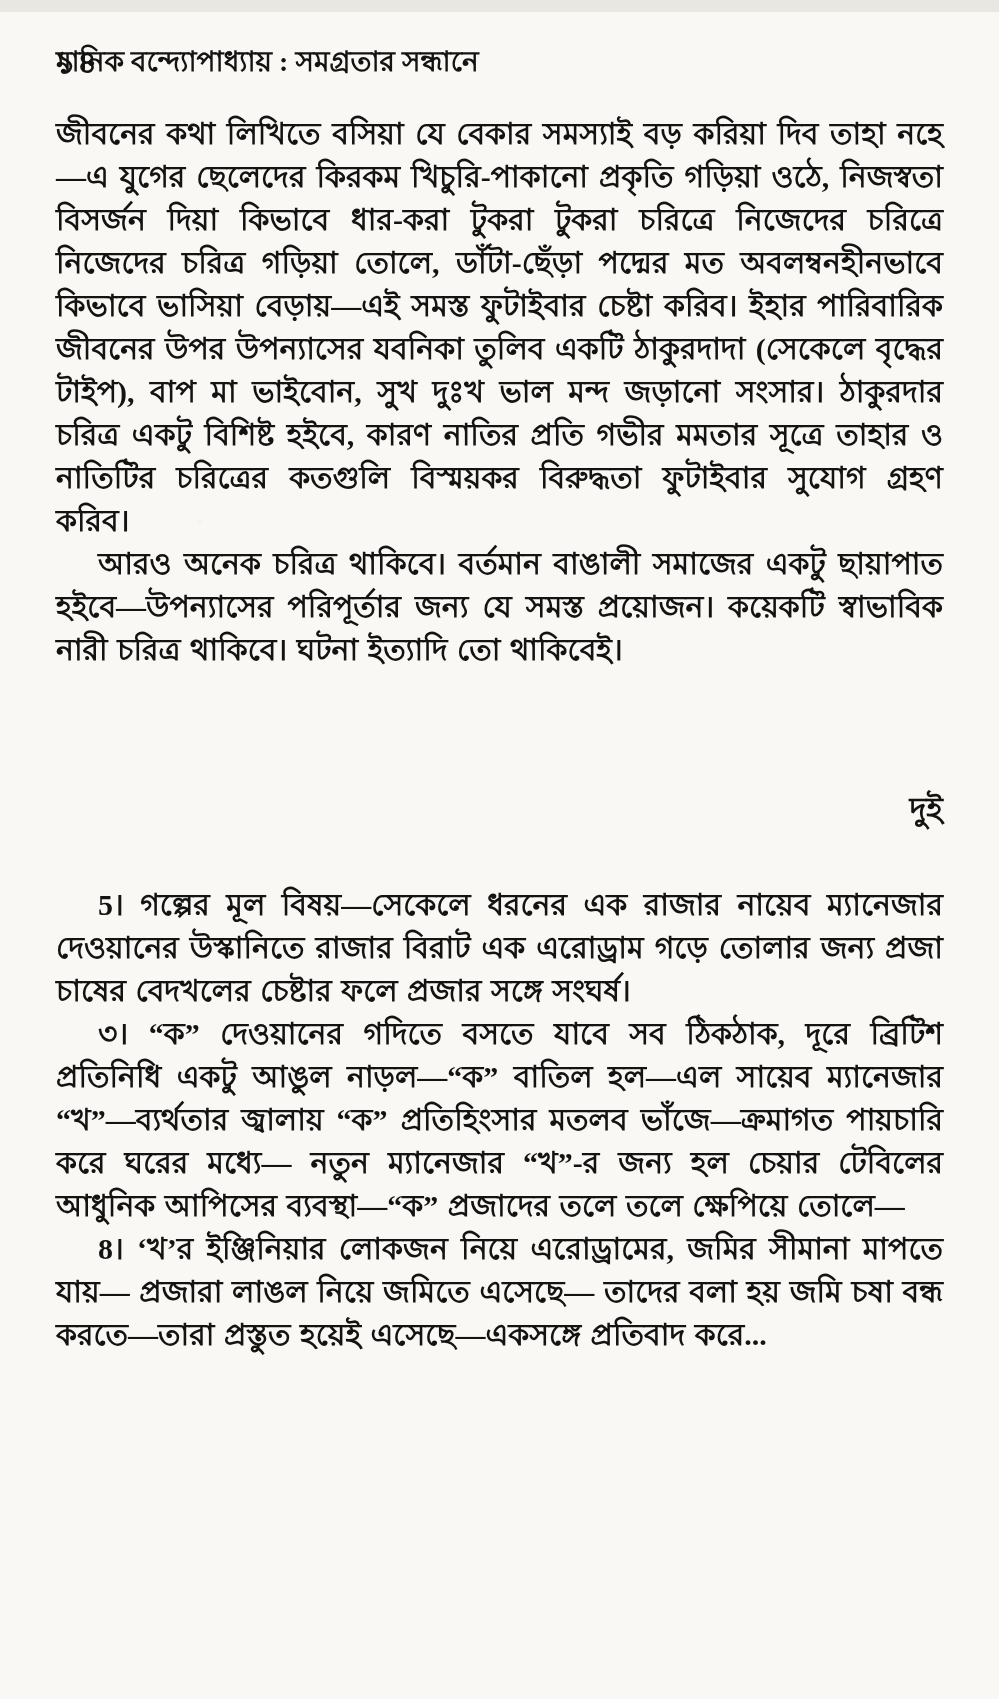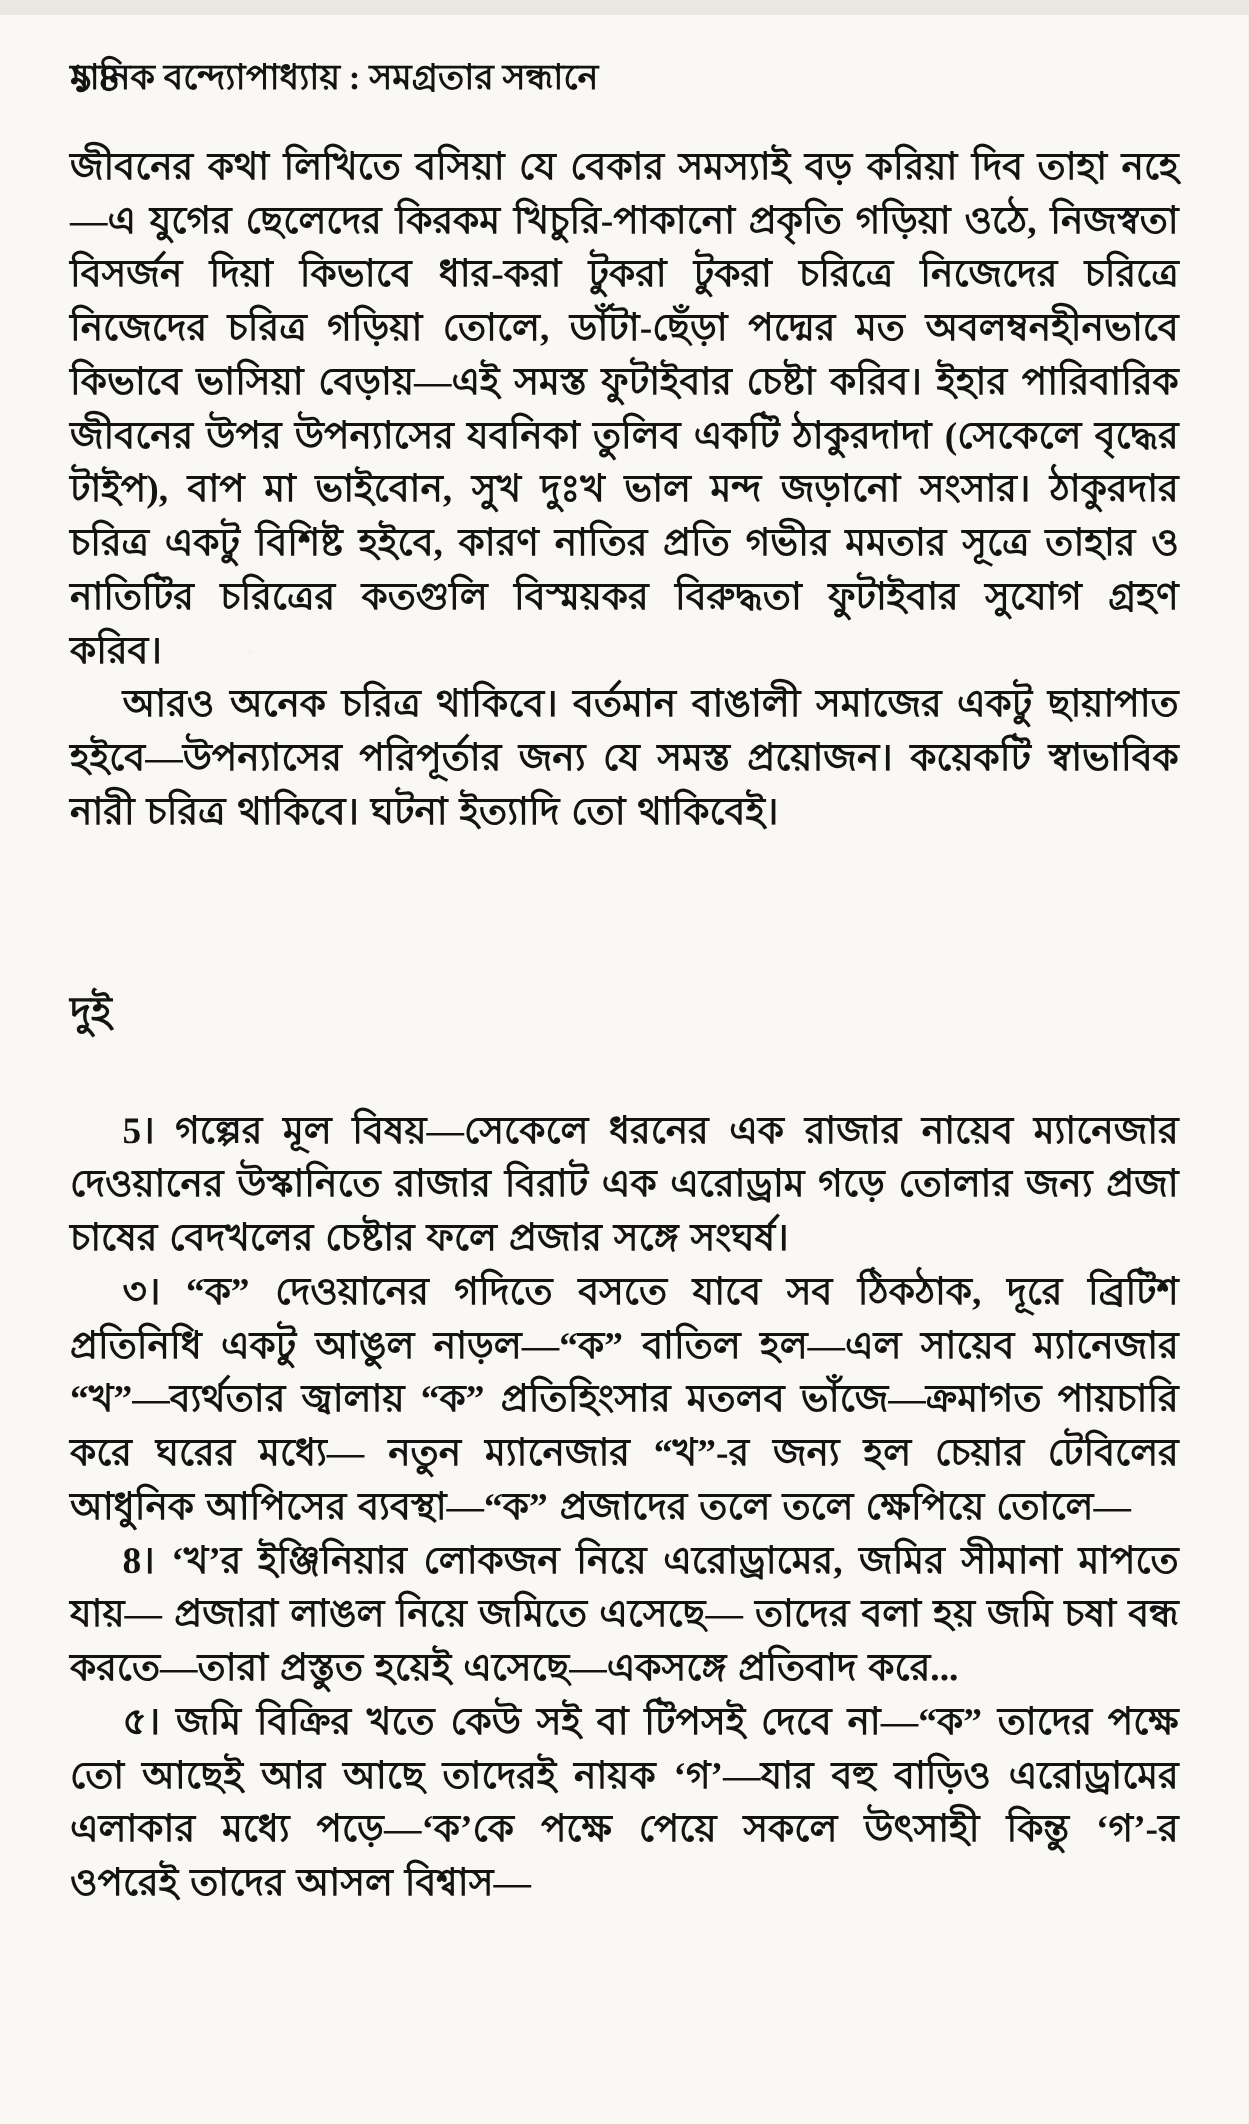--- a/index.html
+++ b/index.html
@@ -54,21 +54,21 @@
   }
   .body-text p.para.indent {
     text-indent: 42px;
   }
   .body-text p.para + p.para {
     margin-top: 0px;
   }
   .section-heading {
     margin: 0;
     padding: 0;
-    text-align: left;
+    text-align: right;
     font-size: 32px;
     font-weight: bold;
     line-height: 40px;
   }
   .gap-before-heading { height: 118px; }
   .gap-after-heading  { height: 54px;  }
   .numbered .para { margin-top: 7px; }
 </style>
 </head>
 <body>
@@ -89,17 +89,16 @@
     <div class="gap-before-heading"></div>
 
     <h2 class="section-heading">দুই</h2>
 
     <div class="gap-after-heading"></div>
 
     <div class="numbered">
       <p class="para indent">5। গল্পের মূল বিষয়—সেকেলে ধরনের এক রাজার নায়েব ম্যানেজার দেওয়ানের উস্কানিতে রাজার বিরাট এক এরোড্রাম গড়ে তোলার জন্য প্রজা চাষের বেদখলের চেষ্টার ফলে প্রজার সঙ্গে সংঘর্ষ।</p>
       <p class="para indent">৩। “ক” দেওয়ানের গদিতে বসতে যাবে সব ঠিকঠাক, দূরে ব্রিটিশ প্রতিনিধি একটু আঙুল নাড়ল—“ক” বাতিল হল—এল সায়েব ম্যানেজার “খ”—ব্যর্থতার জ্বালায় “ক” প্রতিহিংসার মতলব ভাঁজে—ক্রমাগত পায়চারি করে ঘরের মধ্যে— নতুন ম্যানেজার “খ”-র জন্য হল চেয়ার টেবিলের আধুনিক আপিসের ব্যবস্থা—“ক” প্রজাদের তলে তলে ক্ষেপিয়ে তোলে—</p>
       <p class="para indent">8। ‘খ’র ইঞ্জিনিয়ার লোকজন নিয়ে এরোড্রামের, জমির সীমানা মাপতে যায়— প্রজারা লাঙল নিয়ে জমিতে এসেছে— তাদের বলা হয় জমি চষা বন্ধ করতে—তারা প্রস্তুত হয়েই এসেছে—একসঙ্গে প্রতিবাদ করে...</p>
-      <p class="para indent">৫। জমি বিক্রির খতে কেউ সই বা টিপসই দেবে না—“ক” তাদের পক্ষে তো আছেই আর আছে তাদেরই নায়ক ‘গ’—যার বহু বাড়িও এরোড্রামের এলাকার মধ্যে পড়ে—‘ক’কে পক্ষে পেয়ে সকলে উৎসাহী কিন্তু ‘গ’-র ওপরেই তাদের আসল বিশ্বাস—</p>
     </div>
 
   </div>
 </div>
 
 </body></html>

